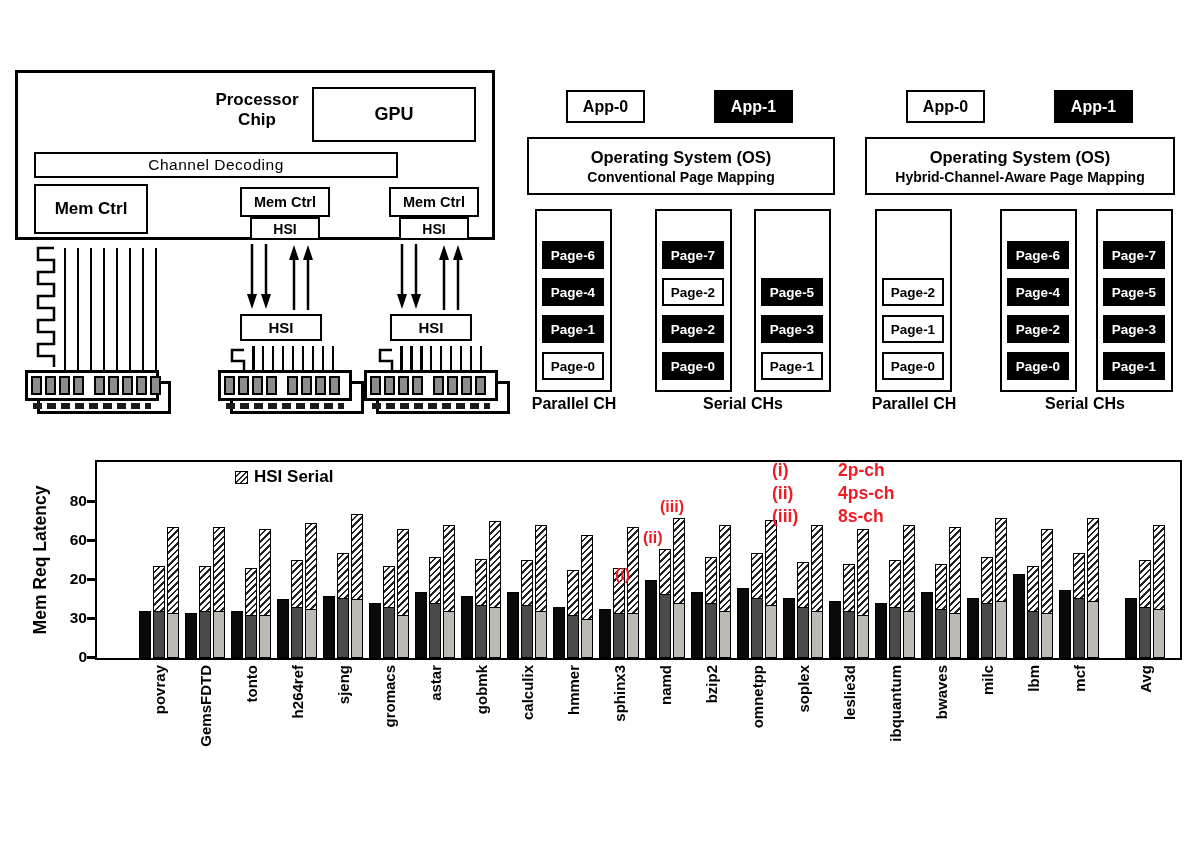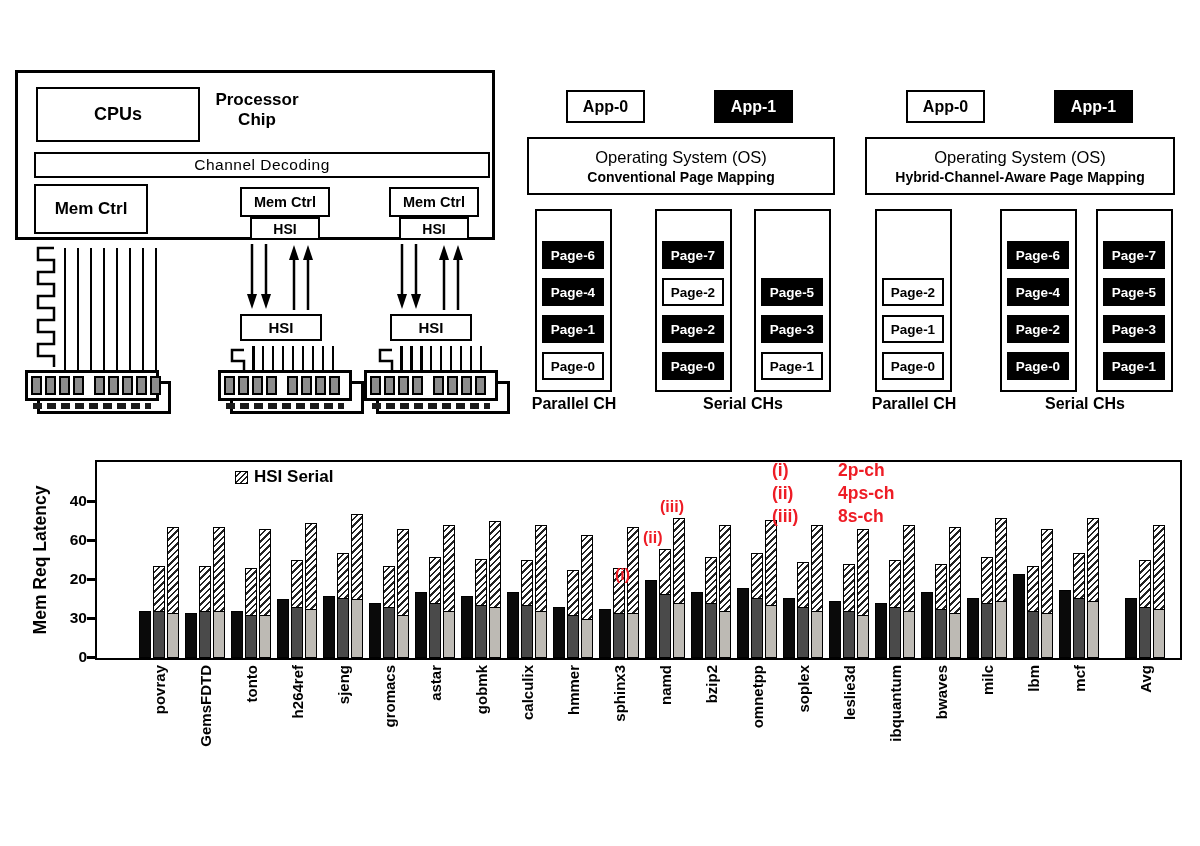--- a/index.html
+++ b/index.html
@@ -5,21 +5,21 @@
   html,body{margin:0;padding:0;background:#fff}
   .page{position:relative;width:1200px;height:846px;background:#fff;
         font-family:"Liberation Sans",sans-serif;color:#000;overflow:hidden}
   .bx{position:absolute;border:2.5px solid #000;background:#fff;display:flex;
       align-items:center;justify-content:center;font-weight:bold;box-sizing:border-box;text-align:center}
   
   .chip-outer{position:absolute;left:15px;top:70px;width:480px;height:170px;border:3px solid #000;box-sizing:border-box}
   .cpus{left:18px;top:14px;width:164px;height:55px;font-size:18px}
   .gpu{left:294px;top:14px;width:164px;height:55px;font-size:18px}
   .chiptitle{position:absolute;left:184px;top:17px;width:110px;font-weight:bold;font-size:17px;text-align:center;line-height:20px}
-  .chdec{left:16px;top:79px;width:456px;height:26px;font-weight:normal;font-size:15.5px;letter-spacing:.5px}
+  .chdec{left:16px;top:79px;width:364px;height:26px;font-weight:normal;font-size:15.5px;letter-spacing:.5px}
   .memL{left:16px;top:111px;width:114px;height:50px;font-size:17px}
   .memM{left:222px;top:114px;width:90px;height:30px;font-size:14.5px}
   .hsiM{left:232px;top:144px;width:70px;height:23px;font-size:14px}
   .memR{left:371px;top:114px;width:90px;height:30px;font-size:14.5px}
   .hsiR{left:381px;top:144px;width:70px;height:23px;font-size:14px}
   
   .lines{position:absolute;background:repeating-linear-gradient(90deg,#000 0 2.5px,transparent 2.5px 13px)}
   .lines.fine{background:repeating-linear-gradient(90deg,#000 0 2.5px,transparent 2.5px 10px)}
   .hsi-lower{position:absolute;border:2.5px solid #000;background:#fff;display:flex;align-items:center;
              justify-content:center;font-weight:bold;font-size:15px;box-sizing:border-box}
@@ -31,21 +31,21 @@
   .dimm .chipx{width:11px;height:19px;background:#8c8c8c;border:2px solid #000;box-sizing:border-box;flex:none}
   .dimm .chipx.g{margin-left:7px}
   .dimm .pins{position:absolute;left:8px;top:33px;width:118px;height:6px;
               background:repeating-linear-gradient(90deg,#1a1a1a 0 9px,transparent 9px 14px)}
   
   .appbox{position:absolute;width:79px;height:33px;border:2.5px solid #000;display:flex;align-items:center;
           justify-content:center;font-weight:bold;font-size:16px;box-sizing:border-box;background:#fff}
   .appbox.dark{background:#000;color:#fff;border-color:#000}
   .osbox{position:absolute;height:58px;border:2.5px solid #000;background:#fff;box-sizing:border-box;
          display:flex;flex-direction:column;align-items:center;justify-content:center}
-  .osbox .t1{font-weight:normal;font-size:16.5px}
+  .osbox .t1{font-weight:bold;font-size:16.5px}
   .osbox .t2{font-weight:bold;font-size:14px;margin-top:2px}
   .pgcol{position:absolute;width:77px;height:183px;border:2.5px solid #000;box-sizing:border-box;background:#fff}
   .pg{position:absolute;left:5px;width:62px;height:28px;border:2px solid #000;box-sizing:border-box;display:flex;
       align-items:center;justify-content:center;font-weight:bold;font-size:13.5px;background:#fff}
   .pg.black{background:#000;color:#fff}
   .chlab{position:absolute;font-weight:bold;font-size:16px;text-align:center;width:110px}
   
   .plot{position:absolute;left:95px;top:460px;width:1087px;height:200px;border:2.5px solid #000;box-sizing:border-box;background:#fff}
   #bars{position:absolute;left:0;bottom:0;right:0;height:195px;display:flex;align-items:flex-end;gap:6px;
         padding-left:42px;box-sizing:border-box}
@@ -71,25 +71,25 @@
   #cfgkey{position:absolute;left:772px;top:459px;font-weight:bold;font-size:17.5px;line-height:23px;
           display:grid;grid-template-columns:60px auto;column-gap:6px}
   svg{position:absolute;overflow:visible}
 </style>
 </head>
 <body>
 
 <div class="page">
 
   <div class="chip-outer">
-    <div class="bx cpus">CPUs</div>
     <div class="chiptitle">
       <div>Processor</div>
       <div>Chip</div>
     </div>
+    <div class="bx gpu">GPU</div>
     <div class="bx chdec">Channel  Decoding</div>
     <div class="bx memL">Mem Ctrl</div>
     <div class="bx memM">Mem Ctrl</div>
     <div class="bx hsiM">HSI</div>
     <div class="bx memR">Mem Ctrl</div>
     <div class="bx hsiR">HSI</div>
   </div>
 
   <svg style="left:30px;top:246px" width="28" height="124" viewBox="0 0 28 124">
     <path d="M24 2 H8 V14 H24 V26 H8 V38 H24 V50 H8 V62 H24 V74 H8 V86 H24 V98 H8 V110 H24 V121" fill="none" stroke="#000" stroke-width="2.5"></path>
@@ -231,21 +231,21 @@
   <div class="ylab">Mem Req Latency</div>
   <div id="yticks">
       <div class="ytick" style="top: 647.5px;">0</div>
       <div class="ymark" style="top: 656px;"></div>
       <div class="ytick" style="top: 608.5px;">30</div>
       <div class="ymark" style="top: 617px;"></div>
       <div class="ytick" style="top: 569.5px;">20</div>
       <div class="ymark" style="top: 578px;"></div>
       <div class="ytick" style="top: 530.5px;">60</div>
       <div class="ymark" style="top: 539px;"></div>
-      <div class="ytick" style="top: 491.5px;">40</div>
+      <div class="ytick" style="top: 491.5px;">80</div>
       <div class="ymark" style="top: 500px;"></div>
     </div>
 
   <div class="plot">
     <div id="bars">
         <div class="bgroup">
           <div class="bar">
             <div class="seg" style="height: 44.85px; background: rgb(10, 10, 10);"></div>
           </div>
           <div class="bar">

